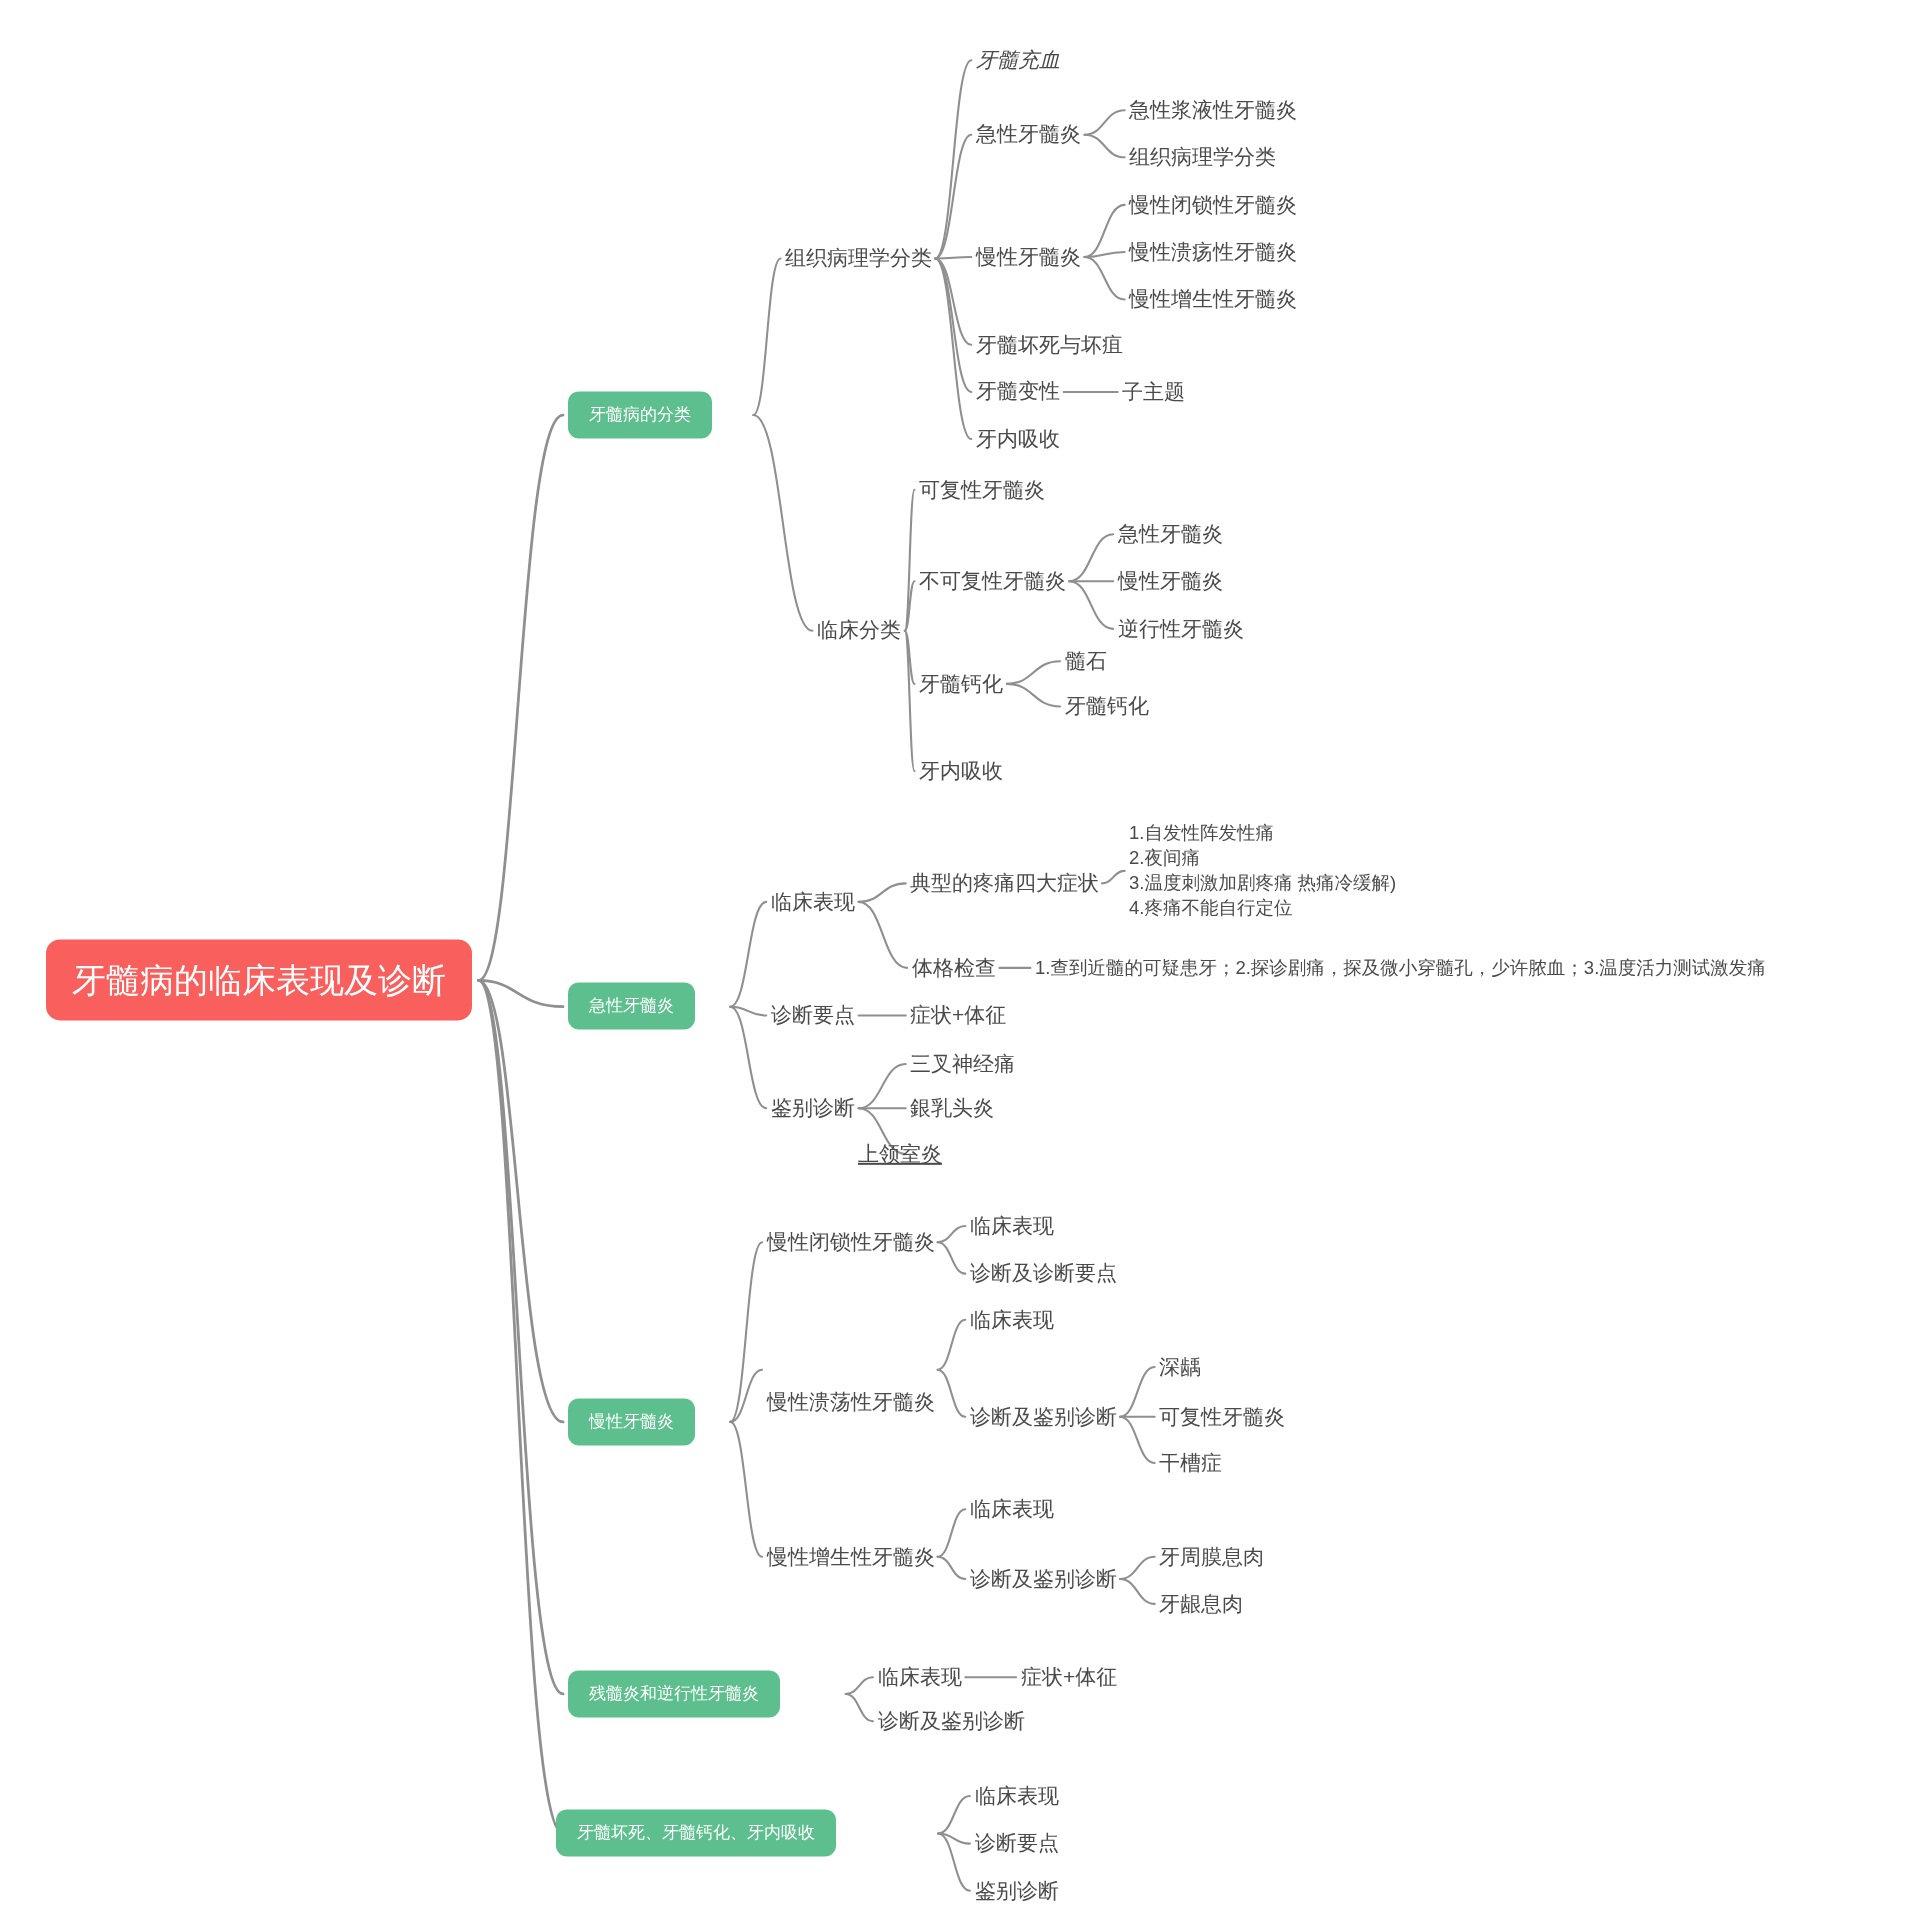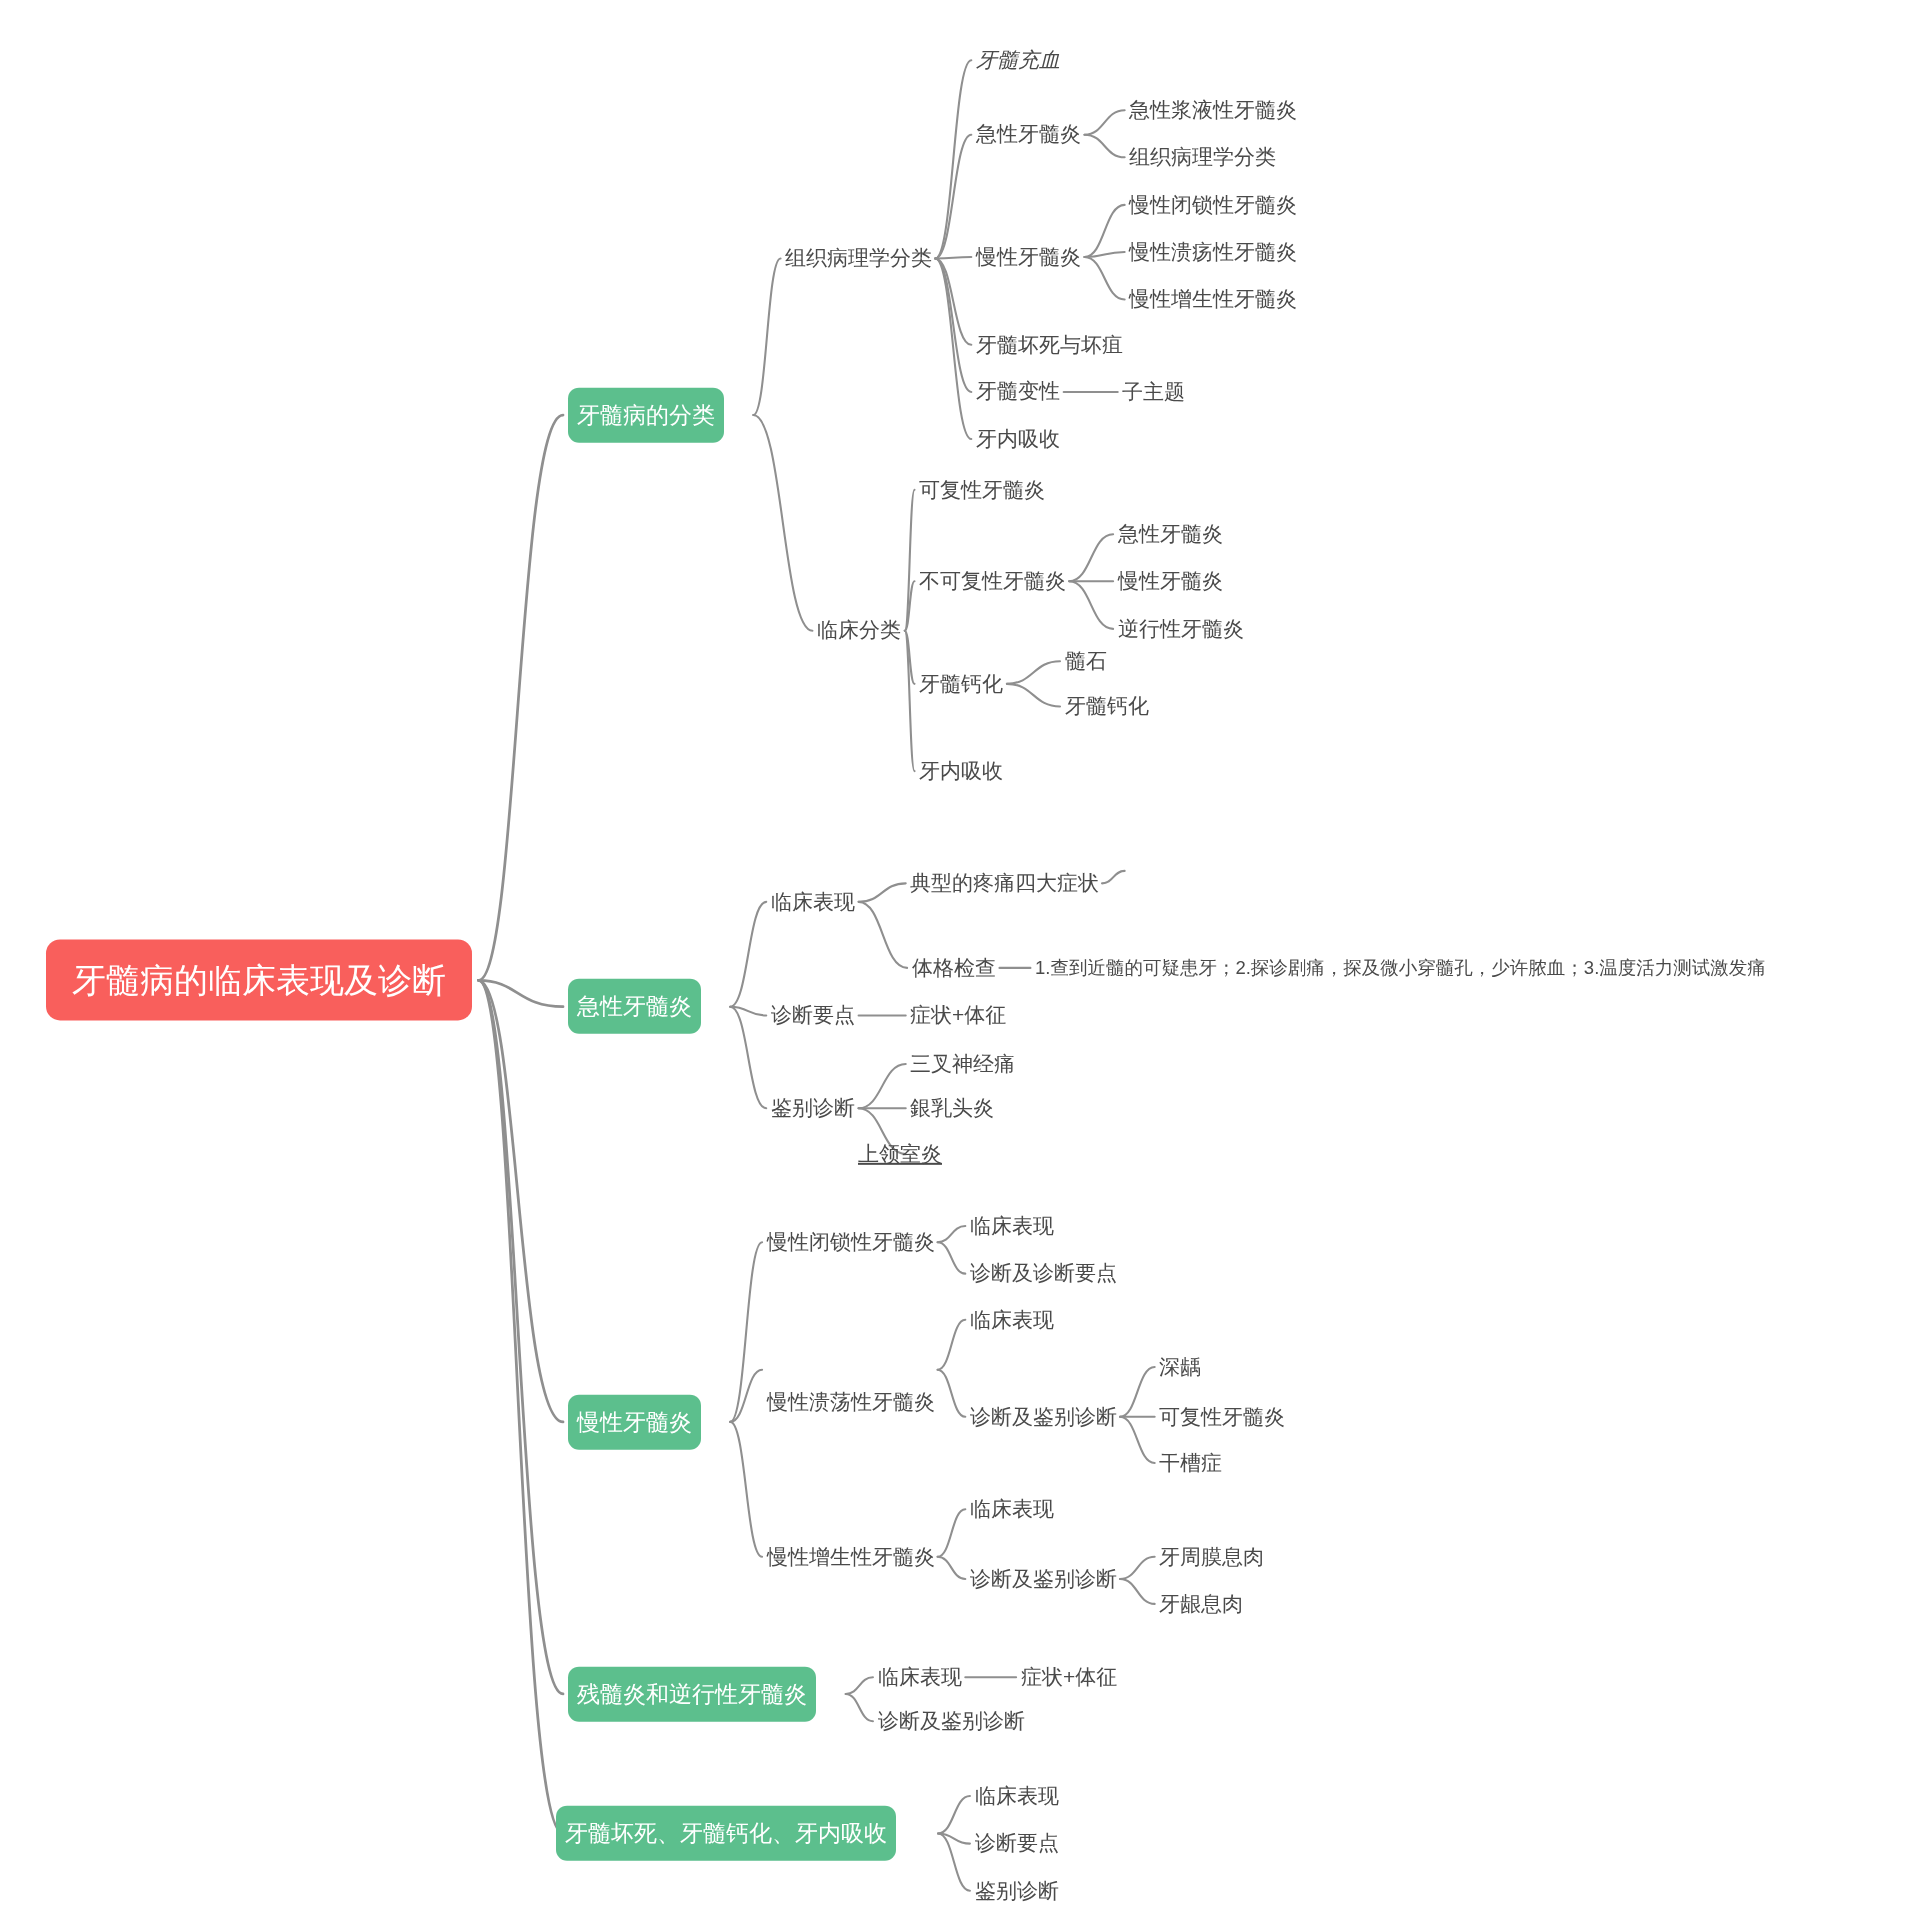--- a/index.html
+++ b/index.html
@@ -23,22 +23,22 @@
     transform:translateY(-50%);
     white-space:pre;
     line-height:1.35;
     color:var(--text,#4A4A4A);
   }
   .topic{ font-size:21px; }
   .detail{ font-size:18.5px; }
   .branch{
     background:var(--branch-bg,#5CBF8D);
     color:#fff;
-    font-size:23px;
-    padding:13px 9px;
+    font-size:17px;
+    padding:13px 21px;
     border-radius:11px;
     line-height:1.25;
   }
   .root{
     background:var(--root-bg,#F95F5C);
     color:#fff;
     font-size:34px;
     padding:18.5px 26px;
     border-radius:14px;
     line-height:1.3;
@@ -130,20 +130,24 @@
     <div class="node topic" id="node-b1c2b1" style="left: 1118px; top: 534px;">急性牙髓炎</div>
     <div class="node topic" id="node-b1c2b2" style="left: 1118px; top: 581px;">慢性牙髓炎</div>
     <div class="node topic" id="node-b1c2b3" style="left: 1118px; top: 629px;">逆行性牙髓炎</div>
     <div class="node topic" id="node-b1c2c" style="left: 919px; top: 684px;">牙髓钙化</div>
     <div class="node topic" id="node-b1c2c1" style="left: 1065px; top: 661px; text-align: center;">髓石</div>
     <div class="node topic" id="node-b1c2c2" style="left: 1065px; top: 706px;">牙髓钙化</div>
     <div class="node topic" id="node-b1c2d" style="left: 919px; top: 771px;">牙内吸收</div>
     <div class="node branch" id="node-b2" style="left: 568px; top: 1006px;">急性牙髓炎</div>
     <div class="node topic" id="node-b2c1" style="left: 771px; top: 902px;">临床表现</div>
     <div class="node topic" id="node-b2c1a" style="left: 910px; top: 883px;">典型的疼痛四大症状</div>
+    <div class="node detail" id="node-b2c1a1" style="left: 1129px; top: 871px;">1.自发性阵发性痛
+2.夜间痛
+3.温度刺激加剧疼痛 热痛冷缓解)
+4.疼痛不能自行定位</div>
     <div class="node topic" id="node-b2c1b" style="left: 912px; top: 968px;">体格检查</div>
     <div class="node detail" id="node-b2c1b1" style="left: 1035px; top: 968px;">1.查到近髓的可疑患牙；2.探诊剧痛，探及微小穿髓孔，少许脓血；3.温度活力测试激发痛</div>
     <div class="node topic" id="node-b2c2" style="left: 771px; top: 1015px;">诊断要点</div>
     <div class="node topic" id="node-b2c2a" style="left: 910px; top: 1015px;">症状+体征</div>
     <div class="node topic" id="node-b2c3" style="left: 771px; top: 1108px;">鉴别诊断</div>
     <div class="node topic" id="node-b2c3a" style="left: 910px; top: 1064px;">三叉神经痛</div>
     <div class="node topic" id="node-b2c3b" style="left: 910px; top: 1108px;">銀乳头炎</div>
     <div class="node topic" id="node-b2c3c" style="left: 858px; top: 1154px; text-decoration: underline;">上领室炎</div>
     <div class="node branch" id="node-b3" style="left: 568px; top: 1422px;">慢性牙髓炎</div>
     <div class="node topic" id="node-b3c1" style="left: 767px; top: 1242px;">慢性闭锁性牙髓炎</div>

